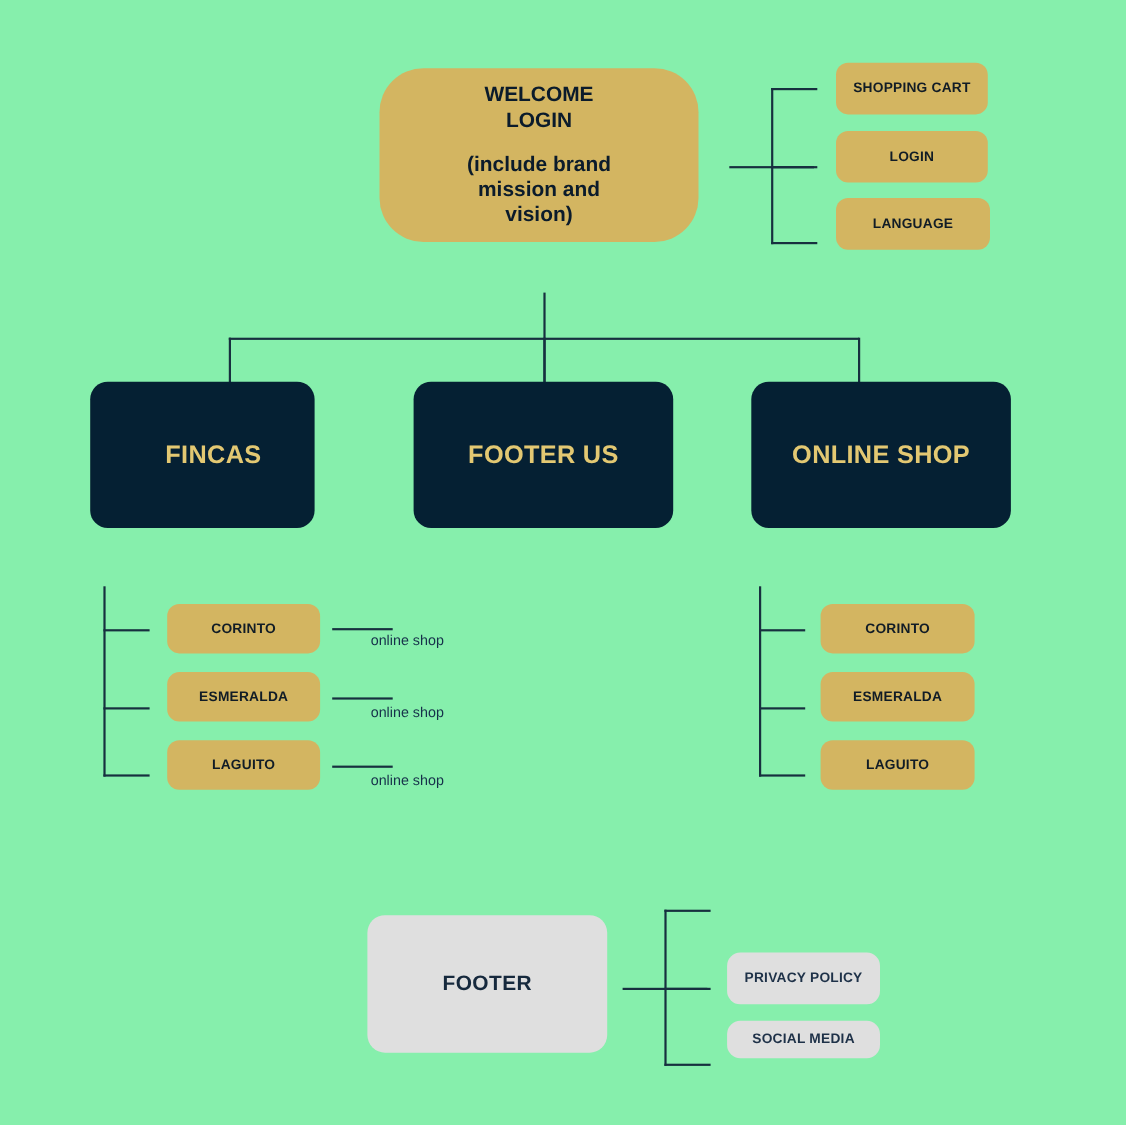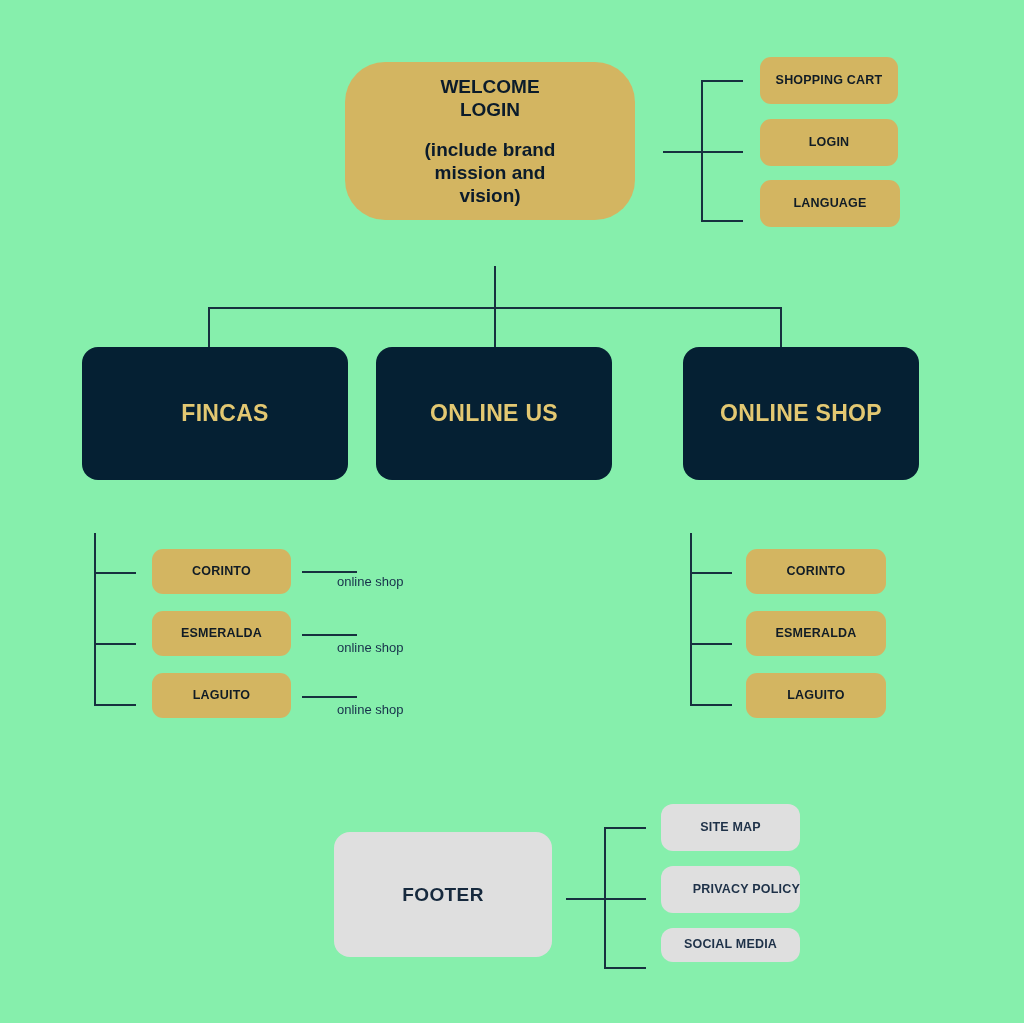--- a/index.html
+++ b/index.html
@@ -130,25 +130,25 @@
   </div>
 
   <div class="ln ln-v" style="left:494px; top:266px; height:82px;"></div>
 
   <div class="ln ln-h" style="left:208px; top:307px; width:573px;"></div>
 
   <div class="ln ln-v" style="left:208px; top:307px; height:42px;"></div>
   <div class="ln ln-v" style="left:494px; top:307px; height:42px;"></div>
   <div class="ln ln-v" style="left:780px; top:307px; height:42px;"></div>
 
-  <div class="node node-navy" style="left:82px; top:347px; width:266px; height:133px;padding-left:20px;">
+  <div class="node node-navy" style="left:82px; top:347px; width:204px; height:133px;padding-left:20px;">
     <span>FINCAS</span>
   </div>
   <div class="node node-navy" style="left:376px; top:347px; width:236px; height:133px;">
-    <span>ONLINE US</span>
+    <span>FOOTER US</span>
   </div>
   <div class="node node-navy" style="left:683px; top:347px; width:236px; height:133px;">
     <span>ONLINE SHOP</span>
   </div>
 
   <div class="ln ln-v" style="left:94px; top:533px; height:173px;"></div>
   <div class="ln ln-h" style="left:94px; top:572px; width:42px;"></div>
   <div class="ln ln-h" style="left:94px; top:643px; width:42px;"></div>
   <div class="ln ln-h" style="left:94px; top:704px; width:42px;"></div>
 
@@ -189,23 +189,20 @@
   <div class="node node-footer">
     <span>FOOTER</span>
   </div>
 
   <div class="ln ln-h" style="left:566px; top:898px; width:77px;"></div>
   <div class="ln ln-v" style="left:604px; top:827px; height:142px;"></div>
   <div class="ln ln-h" style="left:604px; top:827px; width:42px;"></div>
   <div class="ln ln-h" style="left:604px; top:898px; width:42px;"></div>
   <div class="ln ln-h" style="left:604px; top:967px; width:42px;"></div>
 
-  <div class="node node-gray" style="left:661px; top:804px; width:139px; height:47px;">
-    <span>SITE MAP</span>
-  </div>
-  <div class="node node-gray" style="left:661px; top:866px; width:139px; height:47px;justify-content:flex-end;">
+  <div class="node node-gray" style="left:661px; top:866px; width:139px; height:47px;">
     <span>PRIVACY POLICY</span>
   </div>
   <div class="node node-gray" style="left:661px; top:928px; width:139px; height:34px;">
     <span>SOCIAL MEDIA</span>
   </div>
 
 </div>
 
 </body></html>

